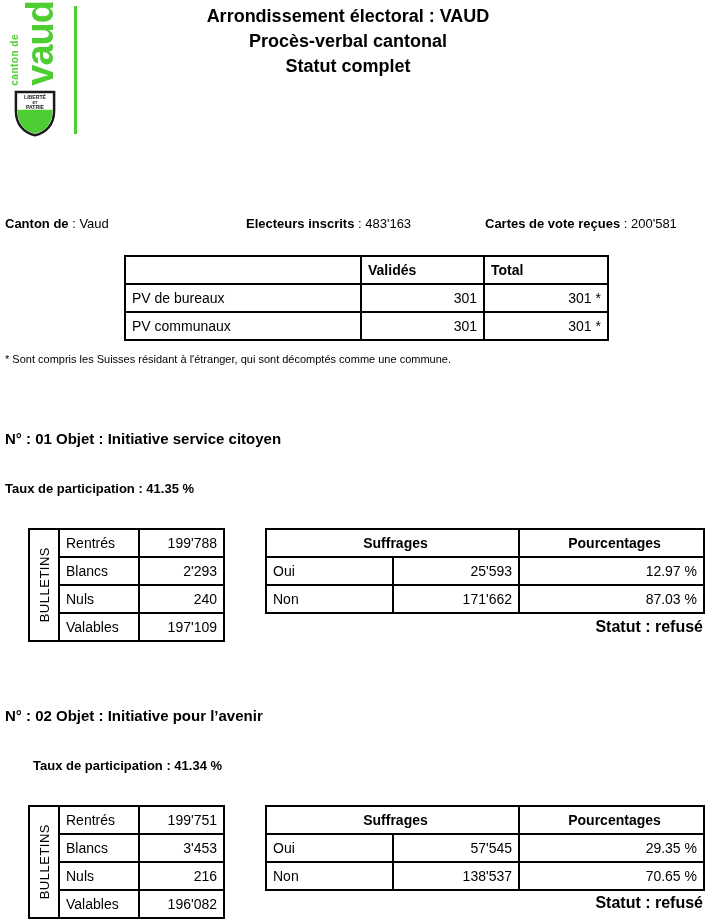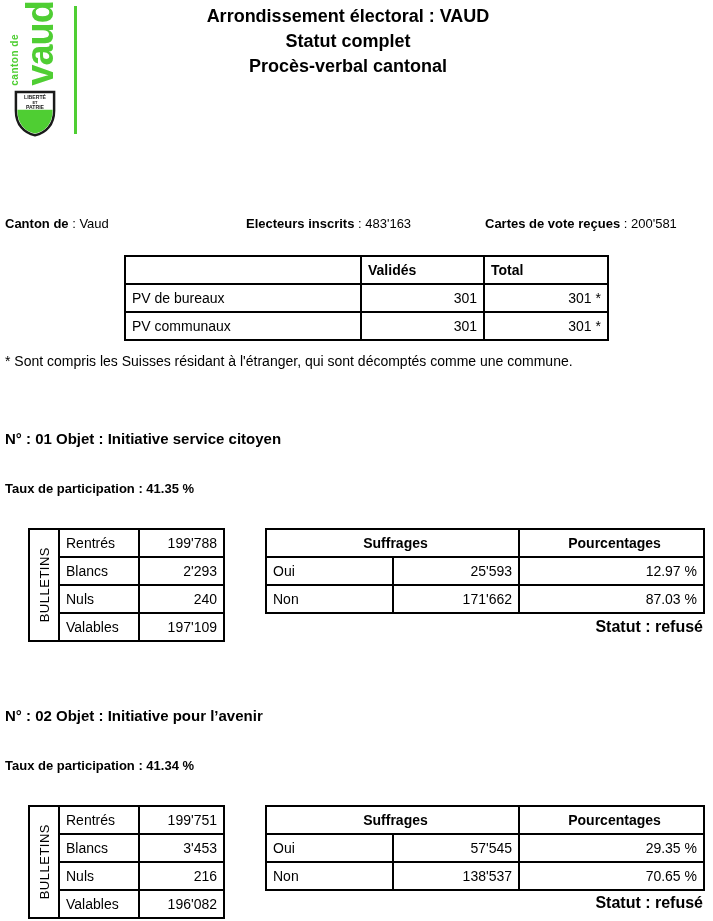--- a/index.html
+++ b/index.html
@@ -26,28 +26,28 @@
   .info-cartes { left:485px; }
   
   table { border-collapse:collapse; table-layout:fixed; }
   td, th { border:2px solid #000; font-size:14px; height:28px; padding:0 6px; overflow:hidden; white-space:nowrap; }
   th { font-weight:bold; }
   .num { text-align:right; }
   
   .pv-table { position:absolute; left:124px; top:255px; }
   .pv-table th { text-align:left; }
   
-  .footnote { position:absolute; left:5px; top:353px; font-size:14px; }
+  .footnote { position:absolute; left:5px; top:353px; font-size:11px; }
   
   .sec-heading { position:absolute; left:5px; font-size:15px; font-weight:bold; white-space:nowrap; }
   .heading-1 { top:430px; }
   .heading-2 { top:707px; }
   .participation { position:absolute; left:5px; font-size:13px; white-space:nowrap;font-weight:bold; }
   .participation-1 { top:481px; }
-  .participation-2 { top:758px; }
+  .participation-2 { top:758px;margin-left:28px; }
   
   .bulletins-table { position:absolute; left:28px; }
   .bul-1 { top:528px; }
   .bul-2 { top:805px; }
   .bul-side { width:30px; padding:0; text-align:center; vertical-align:middle; }
   .rot { writing-mode:vertical-rl; transform:rotate(180deg); font-size:13px; letter-spacing:0.5px; margin:0 auto; }
   .bul-label { width:80px; }
   .bul-value { width:85px; }
   
   .suffrages-table { position:absolute; left:265px; }
@@ -76,22 +76,22 @@
     <path d="M2,1.5 L42,1.5 L42,21 C42,35.5 33.5,44.5 22,46.8 C10.5,44.5 2,35.5 2,21 Z" fill="#ffffff" stroke="#1a1a1a" stroke-width="2.6"></path>
     <path d="M3.6,20 L40.4,20 L40.4,21 C40.4,34.5 32.5,42.8 22,45 C11.5,42.8 3.6,34.5 3.6,21 Z" fill="#4fce33"></path>
     <text class="shield-text" x="22" y="9" font-size="5.4" text-anchor="middle">LIBERTÉ</text>
     <text class="shield-text" x="22" y="14" font-size="4.2" text-anchor="middle">ET</text>
     <text class="shield-text" x="22" y="19" font-size="5.4" text-anchor="middle">PATRIE</text>
   </svg>
   <div class="green-line"></div>
 
   <div class="title-block">
     <div>Arrondissement électoral : VAUD</div>
+    <div>Procès-verbal cantonal</div>
     <div>Statut complet</div>
-    <div>Procès-verbal cantonal</div>
   </div>
 
   <div class="info-item info-canton">
     <b>Canton de</b>
     <span>: Vaud</span>
   </div>
   <div class="info-item info-electeurs">
     <b>Electeurs inscrits</b>
     <span>: 483'163</span>
   </div>

